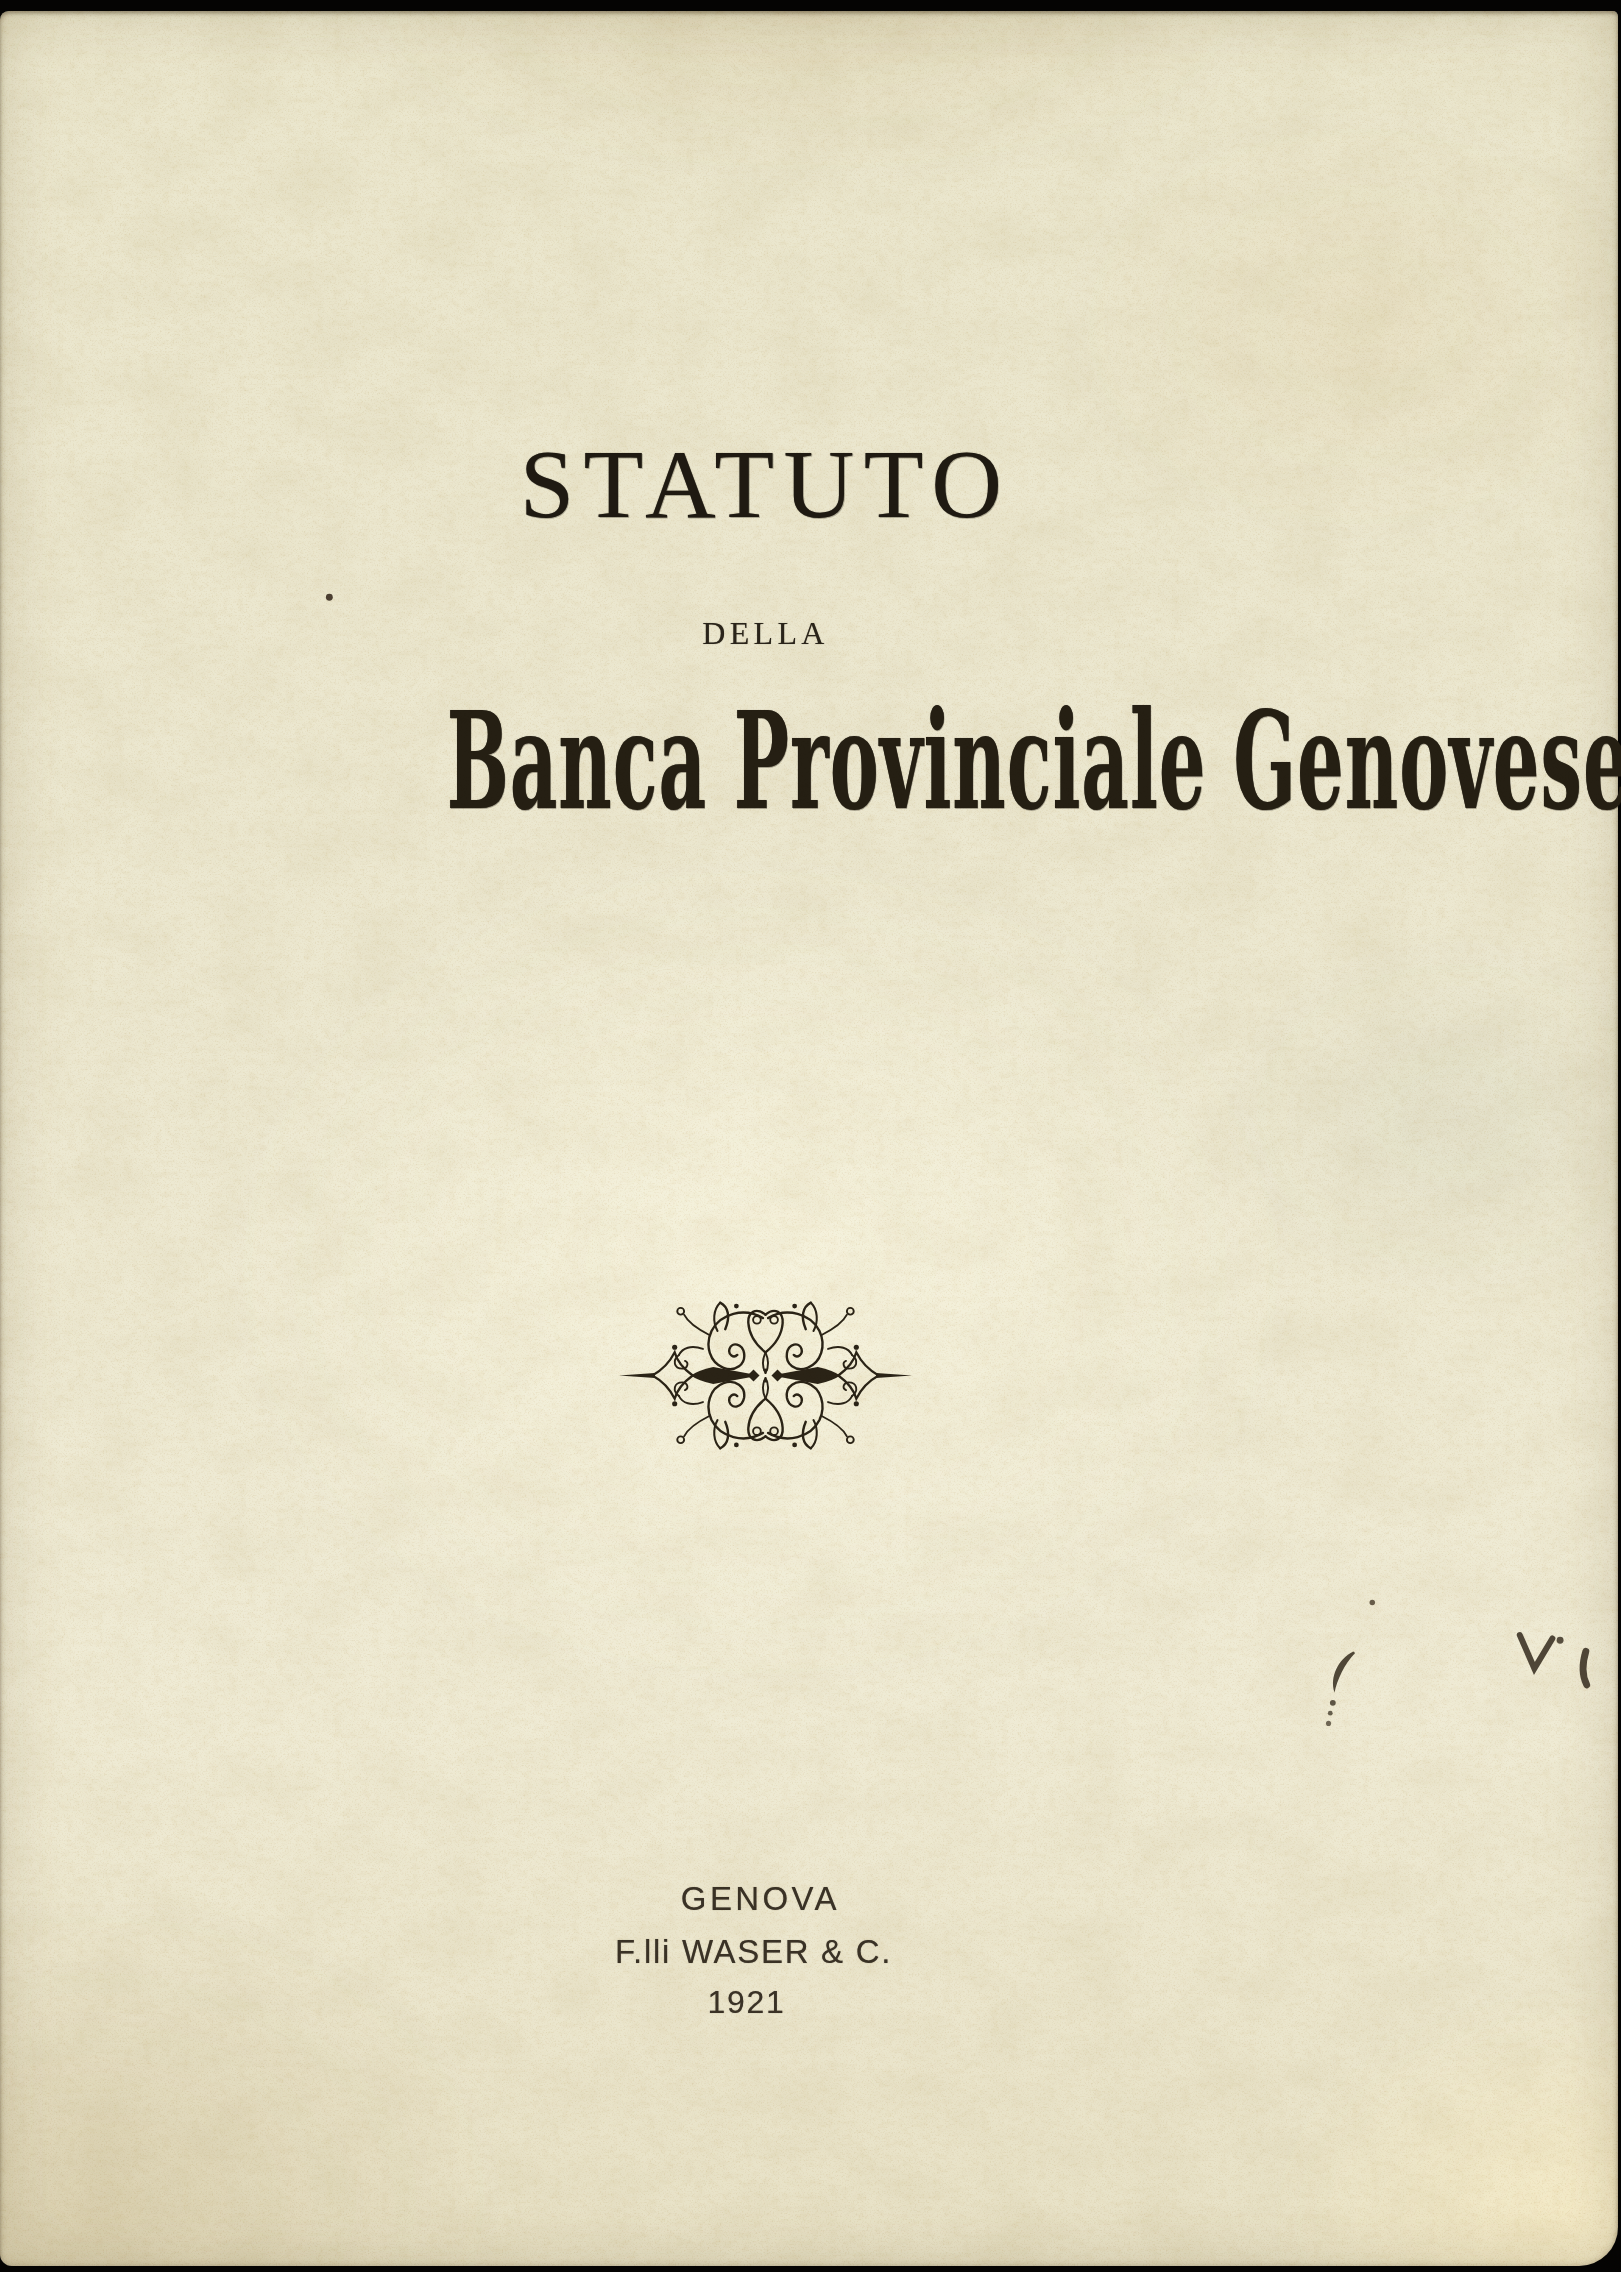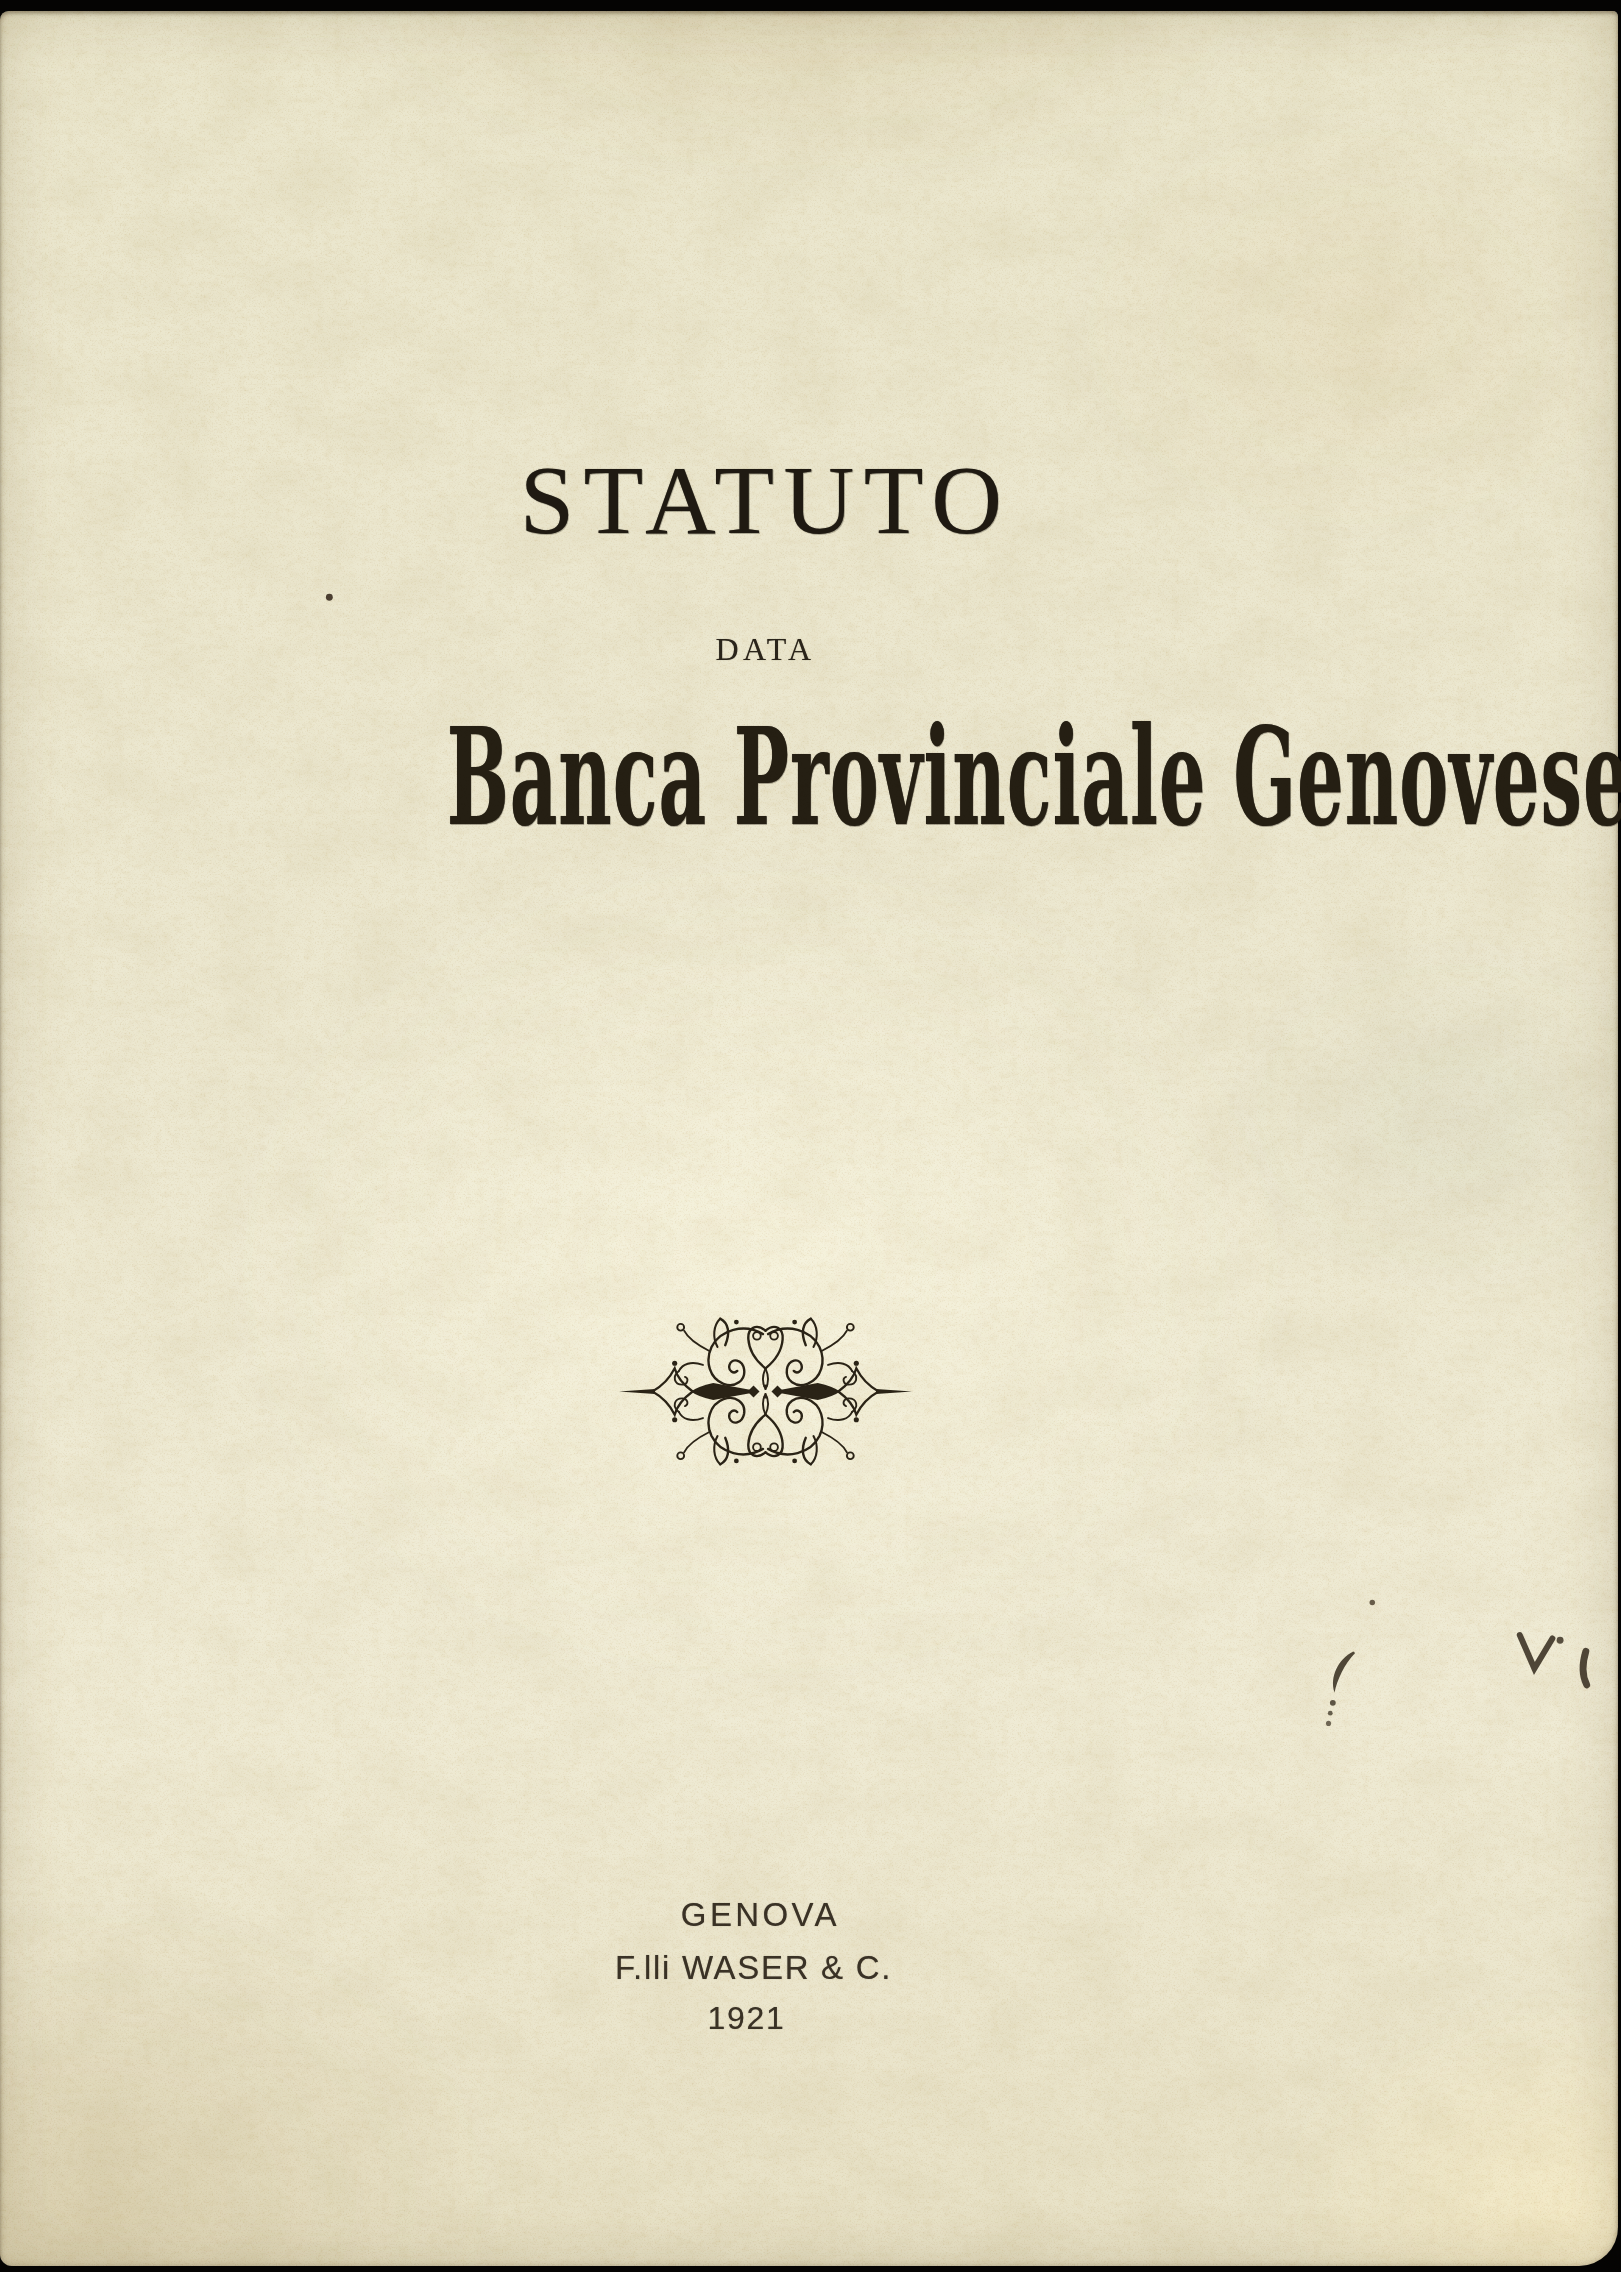--- a/index.html
+++ b/index.html
@@ -20,21 +20,21 @@
       radial-gradient(446px 326px at 84% 14%, rgba(214,192,142,0.16), rgba(214,192,142,0) 70%),
       radial-gradient(601px 446px at 6% 97%, rgba(172,150,100,0.22), rgba(172,150,100,0) 70%),
       radial-gradient(532px 395px at 98% 98%, rgba(255,242,200,0.55), rgba(255,242,200,0) 60%),
       radial-gradient(686px 257px at 50% 0%, rgba(190,170,120,0.18), rgba(190,170,120,0) 70%),
       linear-gradient(#eae6cd, #ece8d1 45%, #efebd5 75%, #e7e1c6);
     box-shadow:
       inset 0 0 60px rgba(120,100,60,0.22),
       inset 0 0 7.7px rgba(90,70,40,0.30),
       inset 0 2.6px 3.4px rgba(60,45,25,0.35);
   }
-  .textlayer{position:absolute;inset:0;z-index:2;margin-top:16px;}
+  .textlayer{position:absolute;inset:0;z-index:2;}
   .tex{position:absolute;inset:0;z-index:3;pointer-events:none;mix-blend-mode:multiply;}
   .marks{position:absolute;inset:0;z-index:4;pointer-events:none;}
 
   .tline{
     position:absolute;
     left:0; width:1531px;
     text-align:center;
     white-space:nowrap;
     color:#26211a;
     line-height:1;
@@ -92,21 +92,21 @@
 </head>
 <body>
 
 <div class="scan">
   <div class="paper">
 
     <div class="textlayer">
 
       <div class="tline title">STATUTO</div>
 
-      <div class="tline subtitle">DATA</div>
+      <div class="tline subtitle">DELLA</div>
 
       <div class="tline bankname">
         <span class="stretch">Banca Provinciale Genovese</span>
       </div>
 
 
       <div class="ornament-wrap">
         <svg width="293" height="151" viewBox="0 0 342 176" xmlns="http://www.w3.org/2000/svg">
           <defs>
             <g id="axR" stroke="#2a2316" fill="none" stroke-width="2.6">

